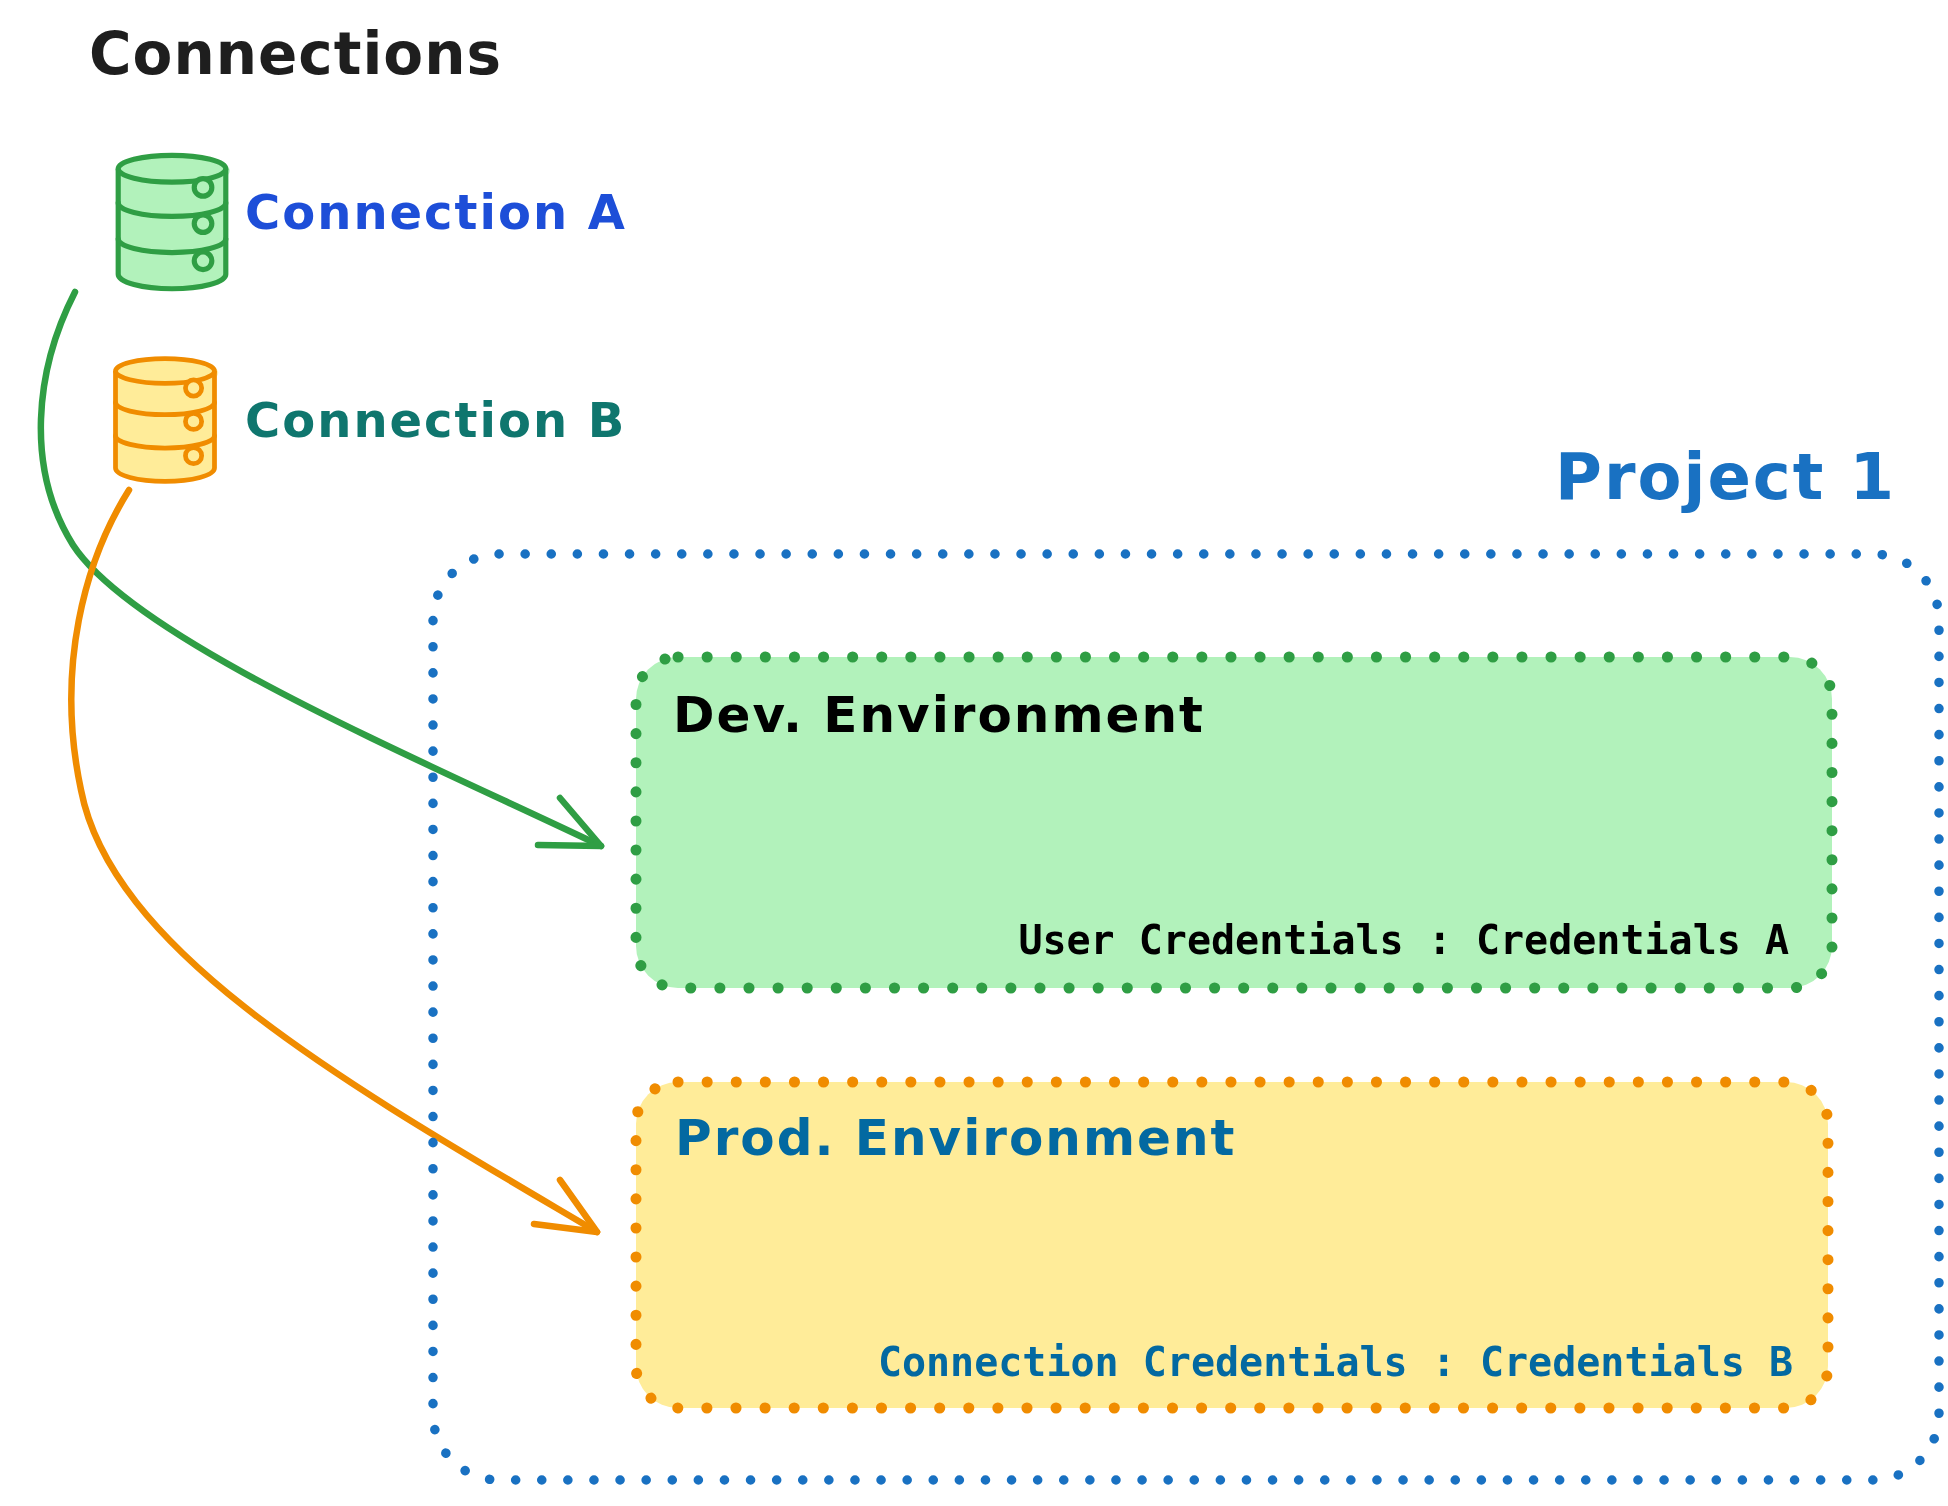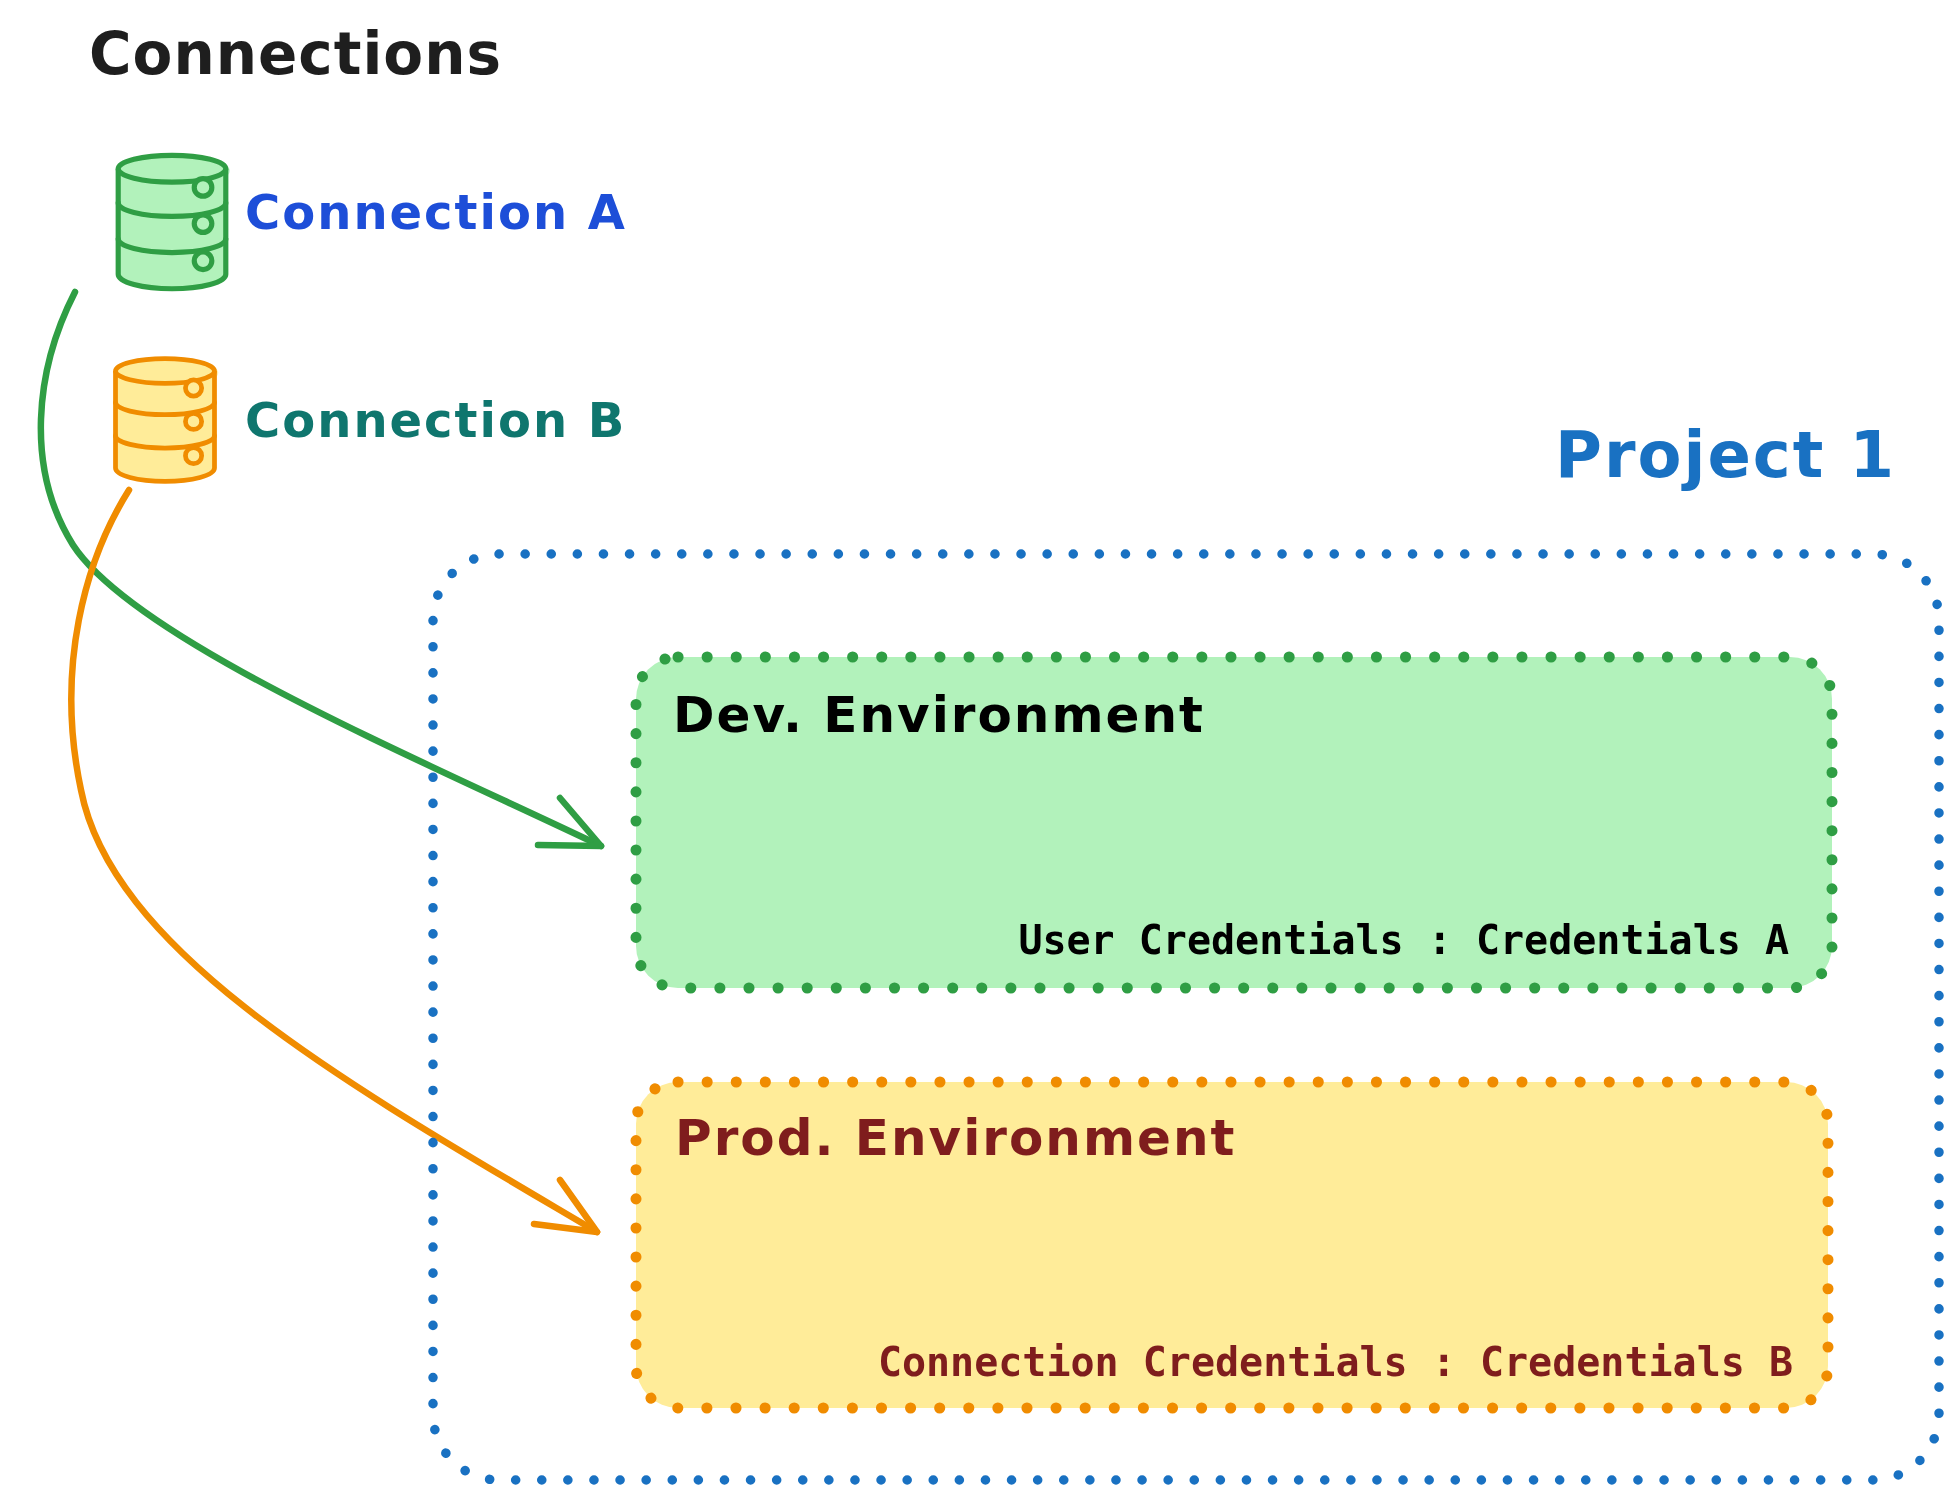--- a/index.html
+++ b/index.html
@@ -19,35 +19,35 @@
     left: 72px; top: 20px;
     font-size: 58px; font-weight: 700; color: #1e1e1e;
     letter-spacing: 1px;
   }
   .conn-label {
     font-size: 48px; font-weight: 600; letter-spacing: 2px;
   }
   .conn-label.green { color: #1d4ed8; }
   .conn-label.orange { color: #0f766e; }
   .project-title {
-    left: 1538px; top: 418px;
+    left: 1538px; top: 440px;
     font-size: 64px; font-weight: 700; color: #1971c2;
     letter-spacing: 2px;
   }
   .env-header {
     position: absolute;
     font-size: 50px; font-weight: 600; letter-spacing: 2px;
   }
   .env-creds {
     position: absolute;
     font-family: "DejaVu Sans Mono", "Liberation Mono", monospace;
     font-size: 40px; font-weight: 600;
   }
   .green-text { color: #000000; }
-  .orange-text { color: #7f1d1d; }
+  .orange-text { color: #0369a1; }
 
   
   .box { position: absolute; }
   .box > svg { position: absolute; left: 0; top: 0; }
 
   .project-box { left: 410px; top: 548px; width: 1518px; height: 938px; }
   .dev-box     { left: 612px; top: 650px;  width: 1210px; height: 345px; }
   .prod-box    { left: 612px; top: 1075px; width: 1206px; height: 340px; }
 
   .arrows-layer { left: 0; top: 0; pointer-events: none; }

